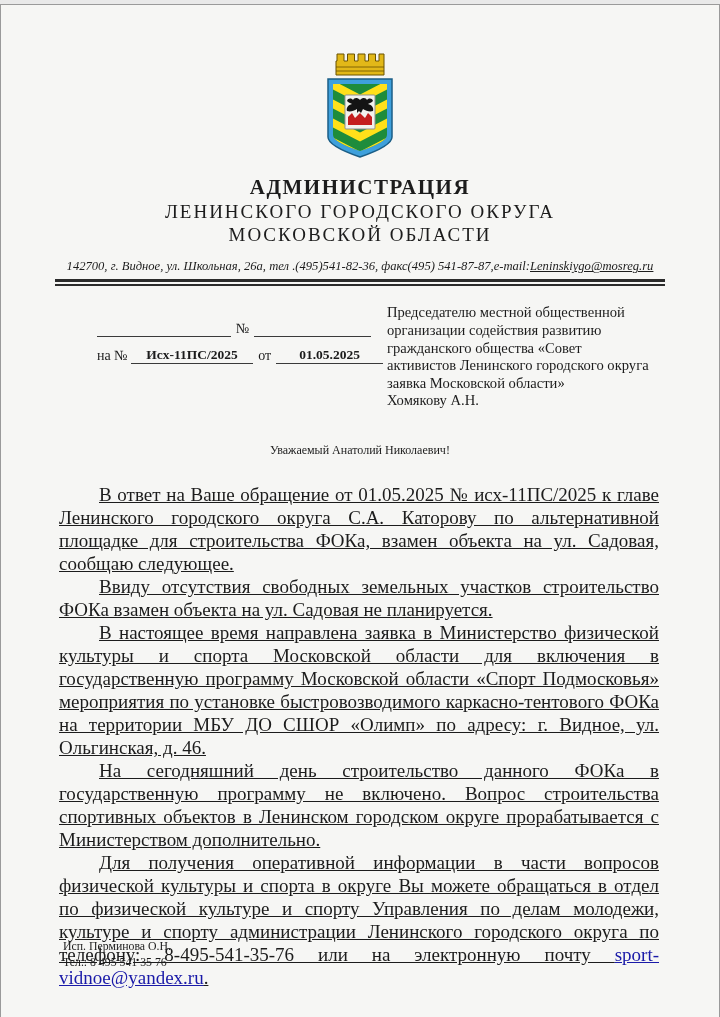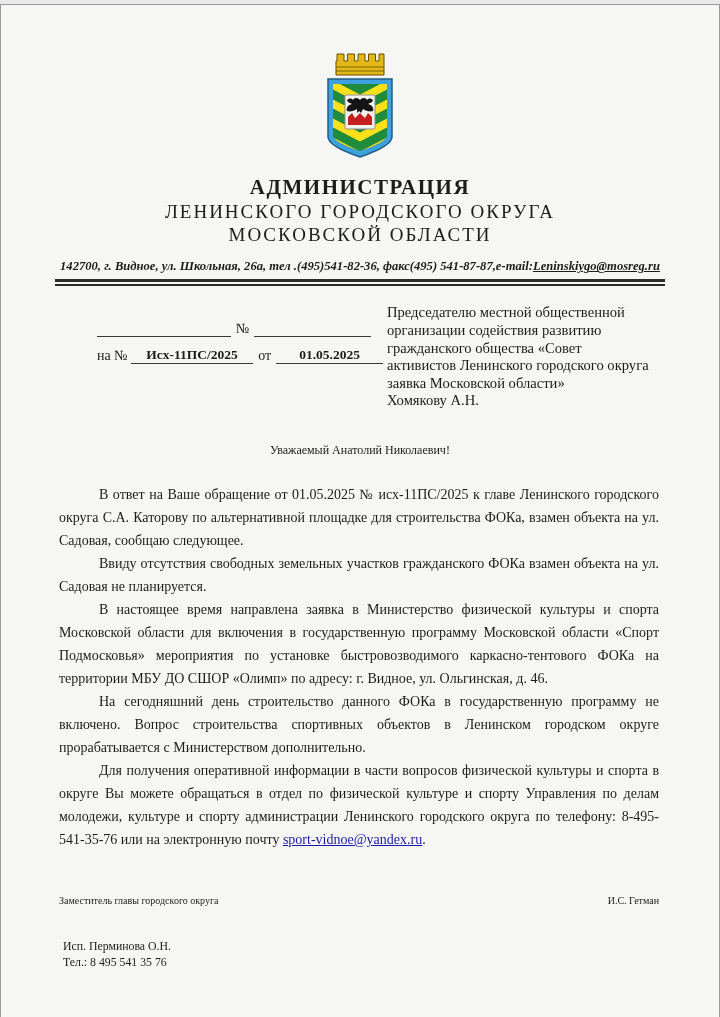--- a/index.html
+++ b/index.html
@@ -14,21 +14,21 @@
     border:1px solid #9a9a9a;
     overflow:hidden;
   }
   
   .emblem-wrap { text-align:center; padding-top:44px; }
   .org-name { text-align:center; margin-top:10px; }
   .org-line1 { font-weight:bold; font-size:21px; letter-spacing:1.5px; }
   .org-line2 { font-size:19px; letter-spacing:2px; line-height:1.22; }
   .org-line3 { font-size:19px; letter-spacing:2px; line-height:1.22; }
   .contact {
-    text-align:center; font-style:italic; font-weight:bold;
+    text-align:center; font-style:italic; font-weight:normal;
     font-size:12.6px; margin-top:13px; white-space:nowrap;
   }
   .contact-email { text-decoration:underline; color:#1c1c1c; }
   .rule {
     margin:5px 54px 0 54px;
     border-top:3px solid #2b2b2b;
     border-bottom:2px solid #2b2b2b;
     height:2px;
   }
   
@@ -41,21 +41,21 @@
     display:inline-block;
     font-weight:bold;
   }
   .w-a { width:134px; }
   .w-b { width:117px; }
   .ref-lbl { padding:0 5px 0 5px; white-space:nowrap; }
   .lbl-na { width:37px; padding:0; }
   .addr-block { width:274px; font-size:14.6px; line-height:17.6px; }
   
   .salutation { text-align:center; margin-top:33px; font-size:12px; }
-  .body-text { margin:25px 60px 0 58px; font-size:14px; line-height:23px; text-align:justify; }
+  .body-text { margin:25px 60px 0 58px; font-size:19px; line-height:23px; text-align:justify;text-decoration:underline; }
   .body-text p { margin:0; text-indent:40px; }
   .link { color:#1a1aa8; text-decoration:underline; }
   .sig-row { display:flex; justify-content:space-between; margin:44px 60px 0 58px; font-size:10px; }
   .exec { position:absolute; left:62px; top:934px; font-size:11.8px; line-height:15.5px; }
 </style>
 </head>
 <body>
 
 <div class="page">
 
@@ -117,21 +117,21 @@
       <div>активистов Ленинского городского округа</div>
       <div>заявка Московской области»</div>
       <div>Хомякову А.Н.</div>
     </div>
   </div>
 
   <div class="salutation">Уважаемый Анатолий Николаевич!</div>
 
   <div class="body-text">
     <p>В ответ на Ваше обращение от 01.05.2025 № исх-11ПС/2025 к главе Ленинского городского округа С.А. Каторову по альтернативной площадке для строительства ФОКа, взамен объекта на ул. Садовая, сообщаю следующее.</p>
-    <p>Ввиду отсутствия свободных земельных участков гражданского ФОКа взамен объекта на ул. Садовая не планируется.</p>
+    <p>Ввиду отсутствия свободных земельных участков строительство ФОКа взамен объекта на ул. Садовая не планируется.</p>
     <p>В настоящее время направлена заявка в Министерство физической культуры и спорта Московской области для включения в государственную программу Московской области «Спорт Подмосковья» мероприятия по установке быстровозводимого каркасно-тентового ФОКа на территории МБУ ДО СШОР «Олимп» по адресу: г. Видное, ул. Ольгинская, д. 46.</p>
     <p>На сегодняшний день строительство данного ФОКа в государственную программу не включено. Вопрос строительства спортивных объектов в Ленинском городском округе прорабатывается с Министерством дополнительно.</p>
     <p><span>Для получения оперативной информации в части вопросов физической культуры и спорта в округе Вы можете обращаться в отдел по физической культуре и спорту Управления по делам молодежи, культуре и спорту администрации Ленинского городского округа по телефону: 8-495-541-35-76 или на электронную почту </span><span class="link">sport-vidnoe@yandex.ru</span><span>.</span></p>
   </div>
 
   <div class="sig-row">
     <span>Заместитель главы городского округа</span>
     <span>И.С. Гетман</span>
   </div>
 

